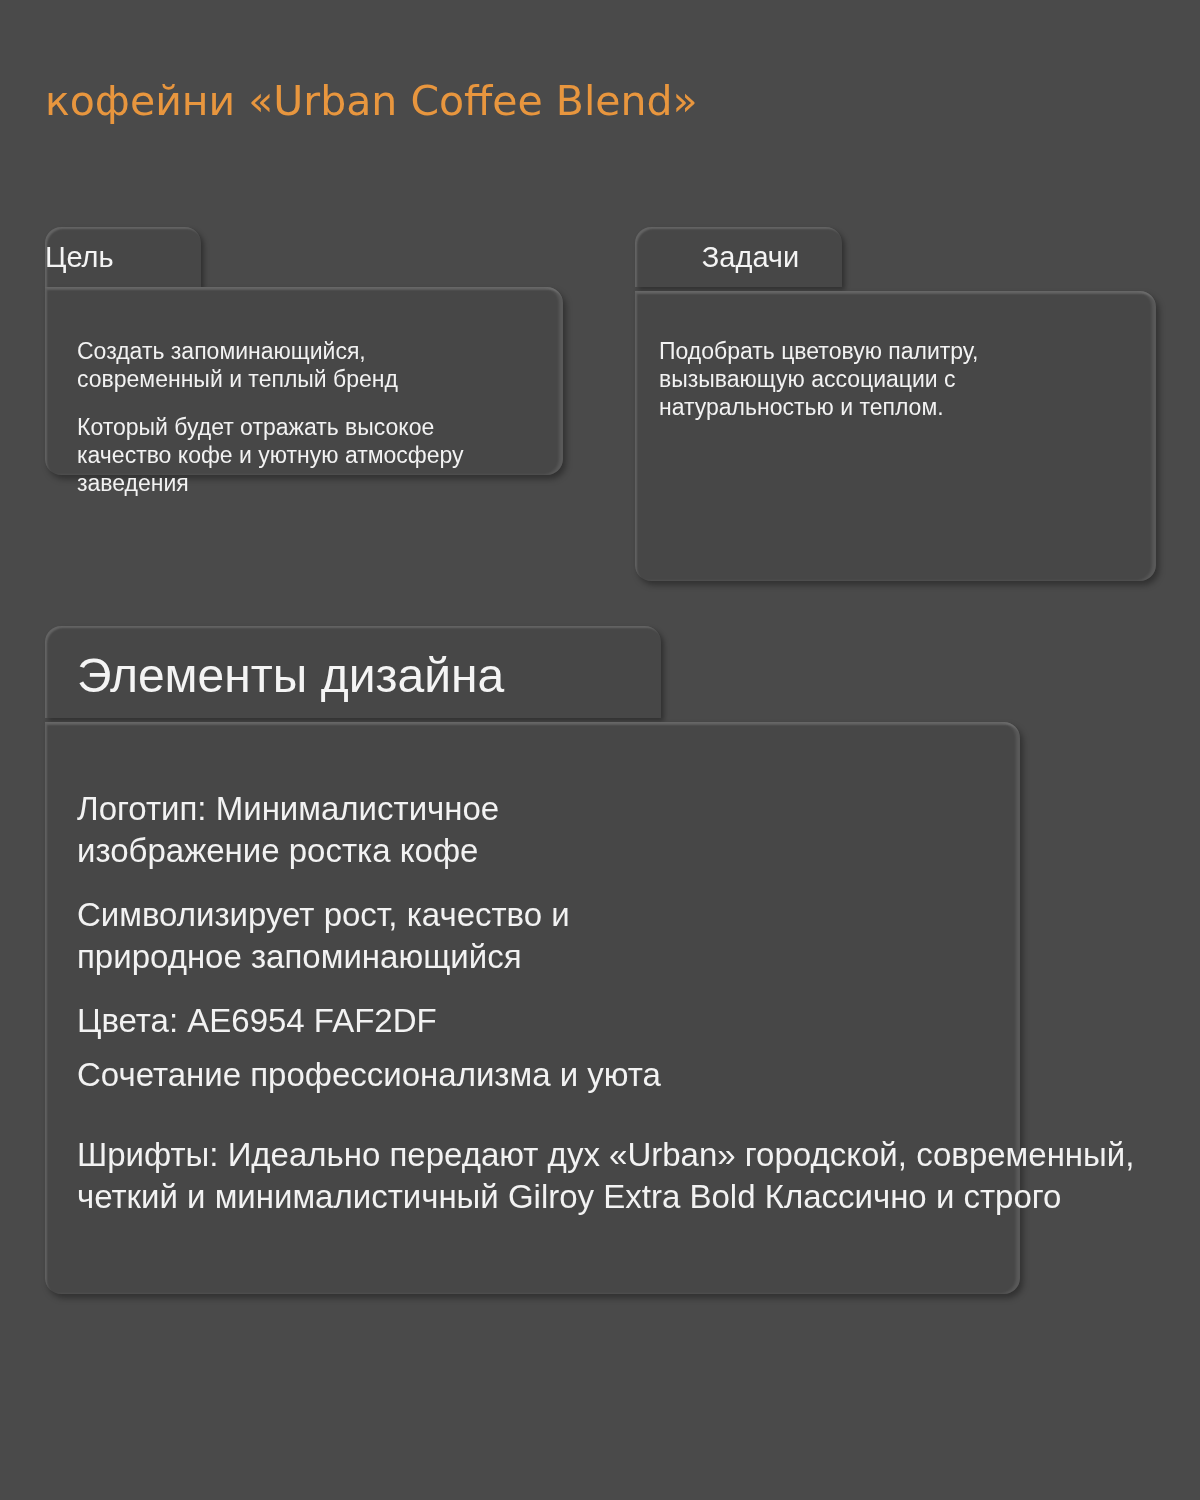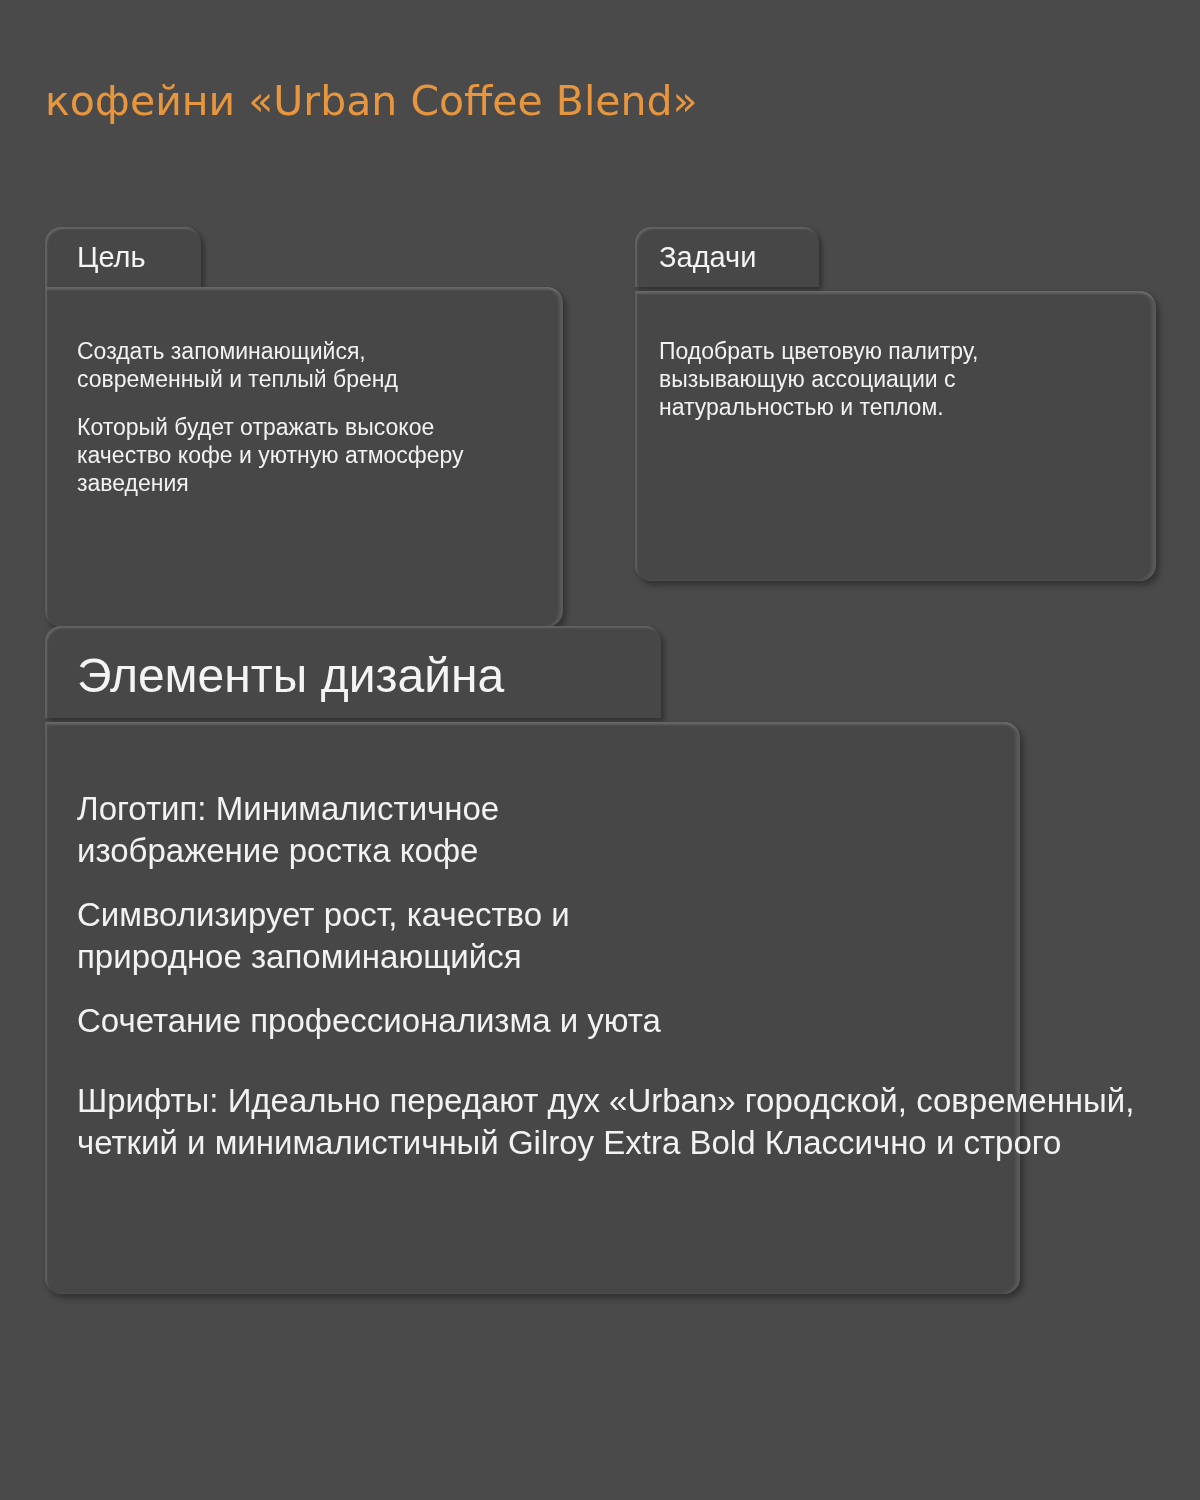--- a/index.html
+++ b/index.html
@@ -23,21 +23,21 @@
     .title span { display: block; }
 
     .tab {
       position: absolute;
       background: #474747;
       border-radius: 16px 16px 0 0;
       box-shadow: inset 2px 2px 2px rgba(255,255,255,0.16), 3px 3px 5px rgba(0,0,0,0.35);
       box-sizing: border-box;
       color: #f4f4f4;
     }
-    .tab-small { height: 60px; font-size: 29px; line-height: 60px; padding-left: 32px; }
+    .tab-small { height: 60px; font-size: 29px; line-height: 60px; }
     .tab-big { height: 92px; font-size: 48px; line-height: 100px; padding-left: 32px; }
 
     .card {
       position: absolute;
       background: #474747;
       border-radius: 0 16px 16px 16px;
       box-sizing: border-box;
       box-shadow: inset 2px 3px 2px rgba(255,255,255,0.14), inset -4px 0 3px rgba(255,255,255,0.10), 3px 4px 6px rgba(0,0,0,0.35);
     }
     .card p { margin: 0; }
@@ -49,35 +49,36 @@
 </head>
 <body>
 
 <h1 class="title">
   <span>кофейни «Urban Coffee Blend»</span>
 </h1>
 
 <div class="tab tab-small" style="left:45px; top:227px; width:156px;">
   <span>Цель</span>
 </div>
-<div class="card small-text" style="left:45px; top:287px; width:518px; height:340px; padding:50px 30px 0 32px;">
+<div class="card small-text" style="left:45px; top:287px; width:518px; height:188px; padding:50px 30px 0 32px;">
   <p style="width:420px;">Создать запоминающийся, современный и теплый бренд</p>
   <p style="width:430px;">Который будет отражать высокое качество кофе и уютную атмосферу заведения</p>
 </div>
 
-<div class="tab tab-small" style="left:635px; top:227px; width:184px; padding-left:24px;">
+<div class="tab tab-small" style="left:635px; top:227px; width:207px; padding-left:24px;text-align:center;">
   <span>Задачи</span>
 </div>
 <div class="card small-text" style="left:635px; top:291px; width:521px; height:290px; padding:46px 30px 0 24px;">
   <p style="width:420px;">Подобрать цветовую палитру, вызывающую ассоциации с натуральностью и теплом.</p>
 </div>
 
 <div class="tab tab-big" style="left:45px; top:626px; width:616px;">
   <span>Элементы дизайна</span>
 </div>
 <div class="card big-text" style="left:45px; top:722px; width:975px; height:572px; padding:66px 30px 0 32px;">
   <p style="width:560px;">Логотип: Минималистичное изображение ростка кофе</p>
   <p style="width:660px;">Символизирует рост, качество и природное запоминающийся</p>
   <div style="margin-top:22px;">
+    <p>Цвета: AE6954 FAF2DF</p>
     <p style="margin-top:12px;">Сочетание профессионализма и уюта</p>
   </div>
   <p style="width:1060px; margin-top:38px;">Шрифты: Идеально передают дух «Urban» городской, современный, четкий и минималистичный Gilroy Extra Bold Классично и строго</p>
 </div>
 
 </body></html>

